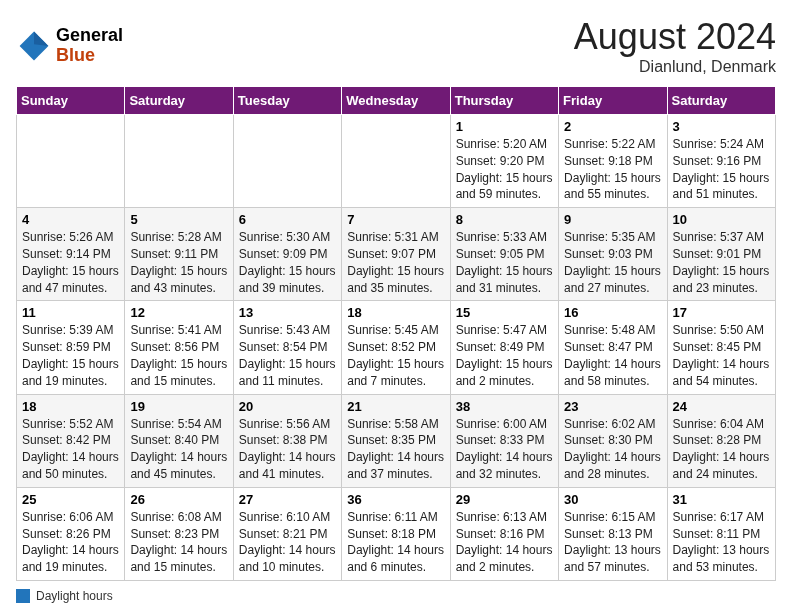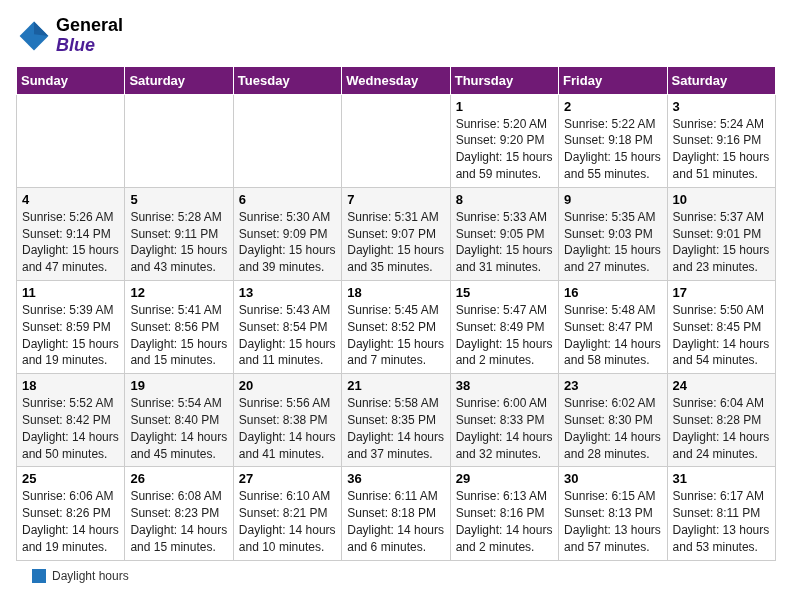--- a/index.html
+++ b/index.html
@@ -20,21 +20,21 @@
       display: flex;
       align-items: center;
       gap: 4px;
     }
     .logo-text {
       font-size: 18px;
       font-weight: bold;
       line-height: 1.1;
     }
     .logo-text .general { display: block; }
-    .logo-text .blue { display: block; color: #4c1d95; font-style: italic; }
+    .logo-text .blue { display: block; color: #c2410c; }
     .logo-icon {
       width: 36px;
       height: 36px;
     }
     .title-block {
       text-align: right;
     }
     .month-year {
       font-size: 36px;
       font-weight: 300;
@@ -83,21 +83,20 @@
     }
     .empty-cell {
       background: #fff !important;
     }
     .legend {
       margin-top: 8px;
       display: flex;
       gap: 24px;
       font-size: 12px;
       color: #333;
-      margin-left: 16px;
     }
     .legend-item {
       display: flex;
       align-items: center;
       gap: 6px;
     }
     .legend-color {
       width: 14px;
       height: 14px;
       background: #2275bb;
@@ -110,20 +109,24 @@
   <div class="logo">
     <svg class="logo-icon" viewBox="0 0 40 40">
       <polygon points="20,4 36,20 20,36 4,20" fill="#2275bb"></polygon>
       <polygon points="20,4 36,20 20,18" fill="#1a5fa0"></polygon>
     </svg>
     <div class="logo-text">
       <span class="general">General</span>
       <span class="blue">Blue</span>
     </div>
   </div>
+  <div class="title-block">
+    <div class="month-year">August 2024</div>
+    <div class="location">Dianlund, Denmark</div>
+  </div>
 </div>
 
 <table class="calendar-table">
   <thead>
     <tr id="dow-row">
         <th>Sunday</th>
         <th>Saturday</th>
         <th>Tuesday</th>
         <th>Wednesday</th>
         <th>Thursday</th>

